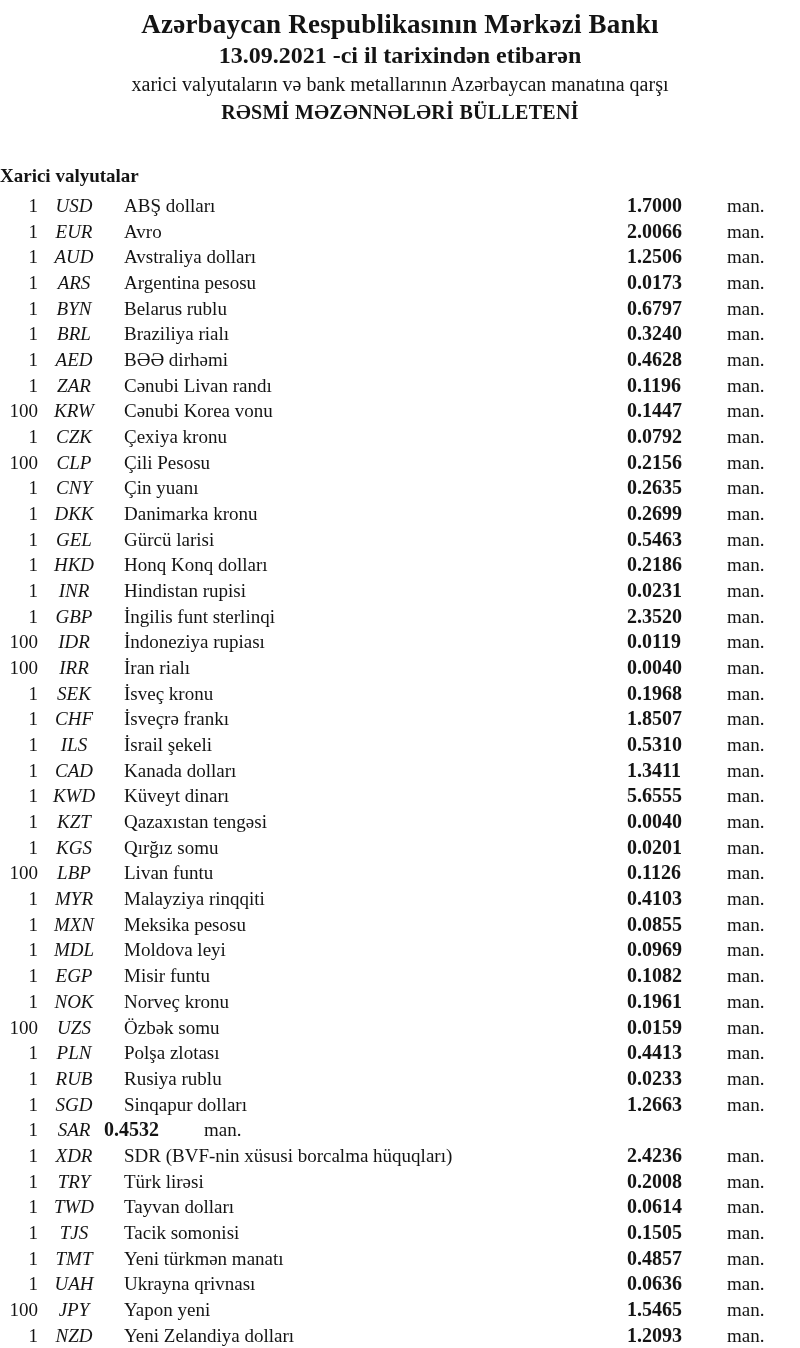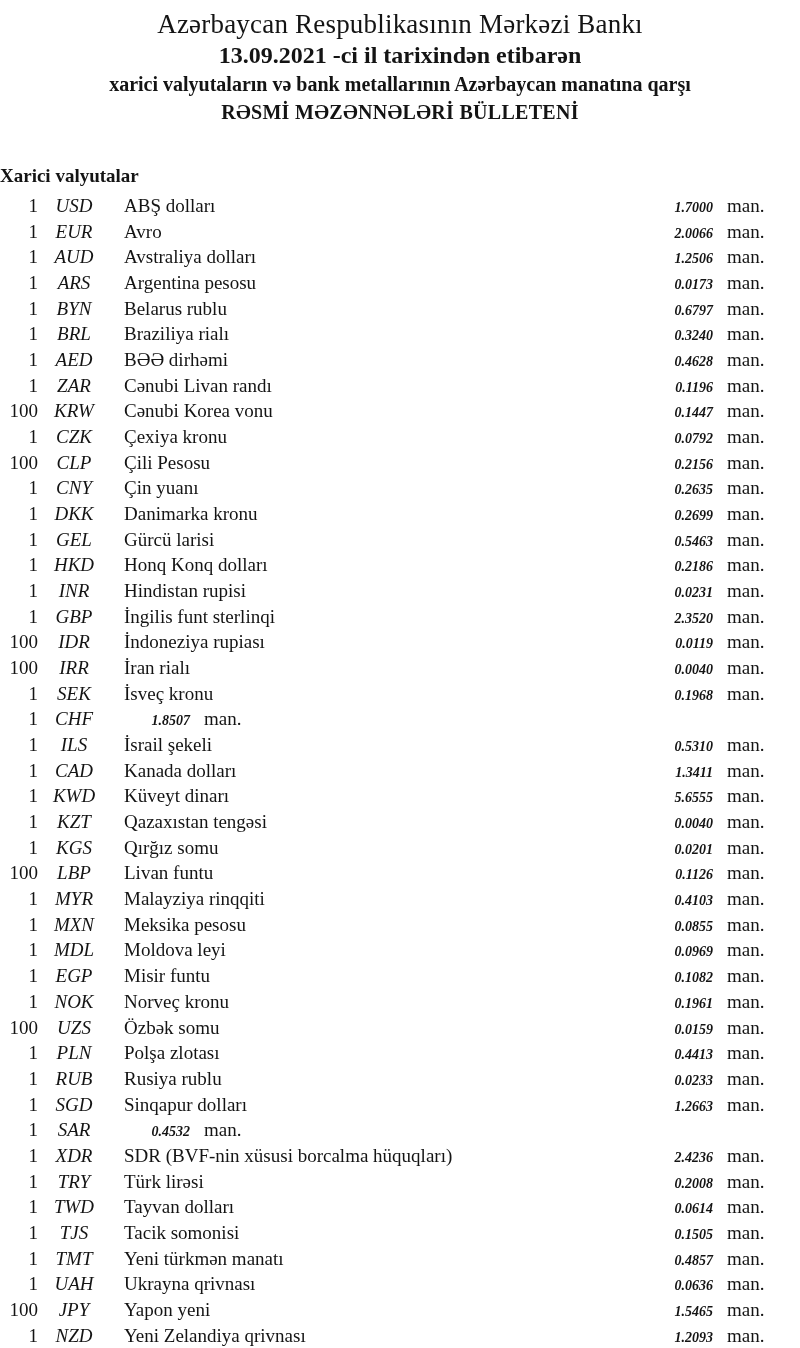--- a/index.html
+++ b/index.html
@@ -10,32 +10,32 @@
     height: 1348px;
     margin: 0 auto;
     background: #ffffff;
     color: #141414;
     font-family: "Liberation Serif", "DejaVu Serif", serif;
     overflow: hidden;
   }
   .header { text-align: center; padding-top: 8px; }
   .title {
     font-size: 27px;
-    font-weight: normal;
+    font-weight: bold;
     line-height: 33px;
     letter-spacing: 0.2px;
   }
   .date-line {
     font-size: 24px;
     font-weight: bold;
     line-height: 29px;
   }
   .subtitle {
     font-size: 20px;
-    font-weight: bold;
+    font-weight: normal;
     line-height: 28px;
   }
   .bulletin-title {
     font-size: 20px;
     font-weight: bold;
     line-height: 29px;
     letter-spacing: 0.3px;
     text-align: center;
   }
   .section-title {
@@ -53,24 +53,23 @@
     line-height: 25.68px;
     font-size: 19px;
     white-space: nowrap;
     padding-right: 29px;
   }
   .qty   { width: 38px; text-align: right; flex: 0 0 auto; }
   .code  { width: 60px; margin-left: 6px; text-align: center; flex: 0 0 auto; font-style: italic; }
   .name  { margin-left: 20px; flex: 1 1 auto; overflow: hidden; }
   .rate  {
     width: 86px;
-    text-align: right;
+    text-align: left;
     font-weight: bold;
-    font-style: italic;
-    font-size: 14px;
+    font-size: 20px;
     flex: 0 0 auto;
   }
   .unit  { width: 44px; margin-left: 14px; text-align: left; flex: 0 0 auto; }
 </style>
 </head>
 <body>
 
 <div class="page" style="color: rgb(20, 20, 20); background: rgb(255, 255, 255);">
   <div class="header">
     <div class="title">Azərbaycan Respublikasının Mərkəzi Bankı</div>
@@ -238,20 +237,21 @@
     <span class="qty">1</span>
     <span class="code">SEK</span>
     <span class="name">İsveç kronu</span>
     <span class="rate">0.1968</span>
     <span class="unit">man.</span>
   </div>
 
   <div class="row">
     <span class="qty">1</span>
     <span class="code">CHF</span>
+    <span class="name">İsveçrə frankı</span>
     <span class="rate">1.8507</span>
     <span class="unit">man.</span>
   </div>
 
   <div class="row">
     <span class="qty">1</span>
     <span class="code">ILS</span>
     <span class="name">İsrail şekeli</span>
     <span class="rate">0.5310</span>
     <span class="unit">man.</span>
@@ -428,18 +428,18 @@
     <span class="qty">100</span>
     <span class="code">JPY</span>
     <span class="name">Yapon yeni</span>
     <span class="rate">1.5465</span>
     <span class="unit">man.</span>
   </div>
 
   <div class="row">
     <span class="qty">1</span>
     <span class="code">NZD</span>
-    <span class="name">Yeni Zelandiya qrivnası</span>
+    <span class="name">Yeni Zelandiya dolları</span>
     <span class="rate">1.2093</span>
     <span class="unit">man.</span>
   </div>
 </div>
 </div>
 
 </body></html>

